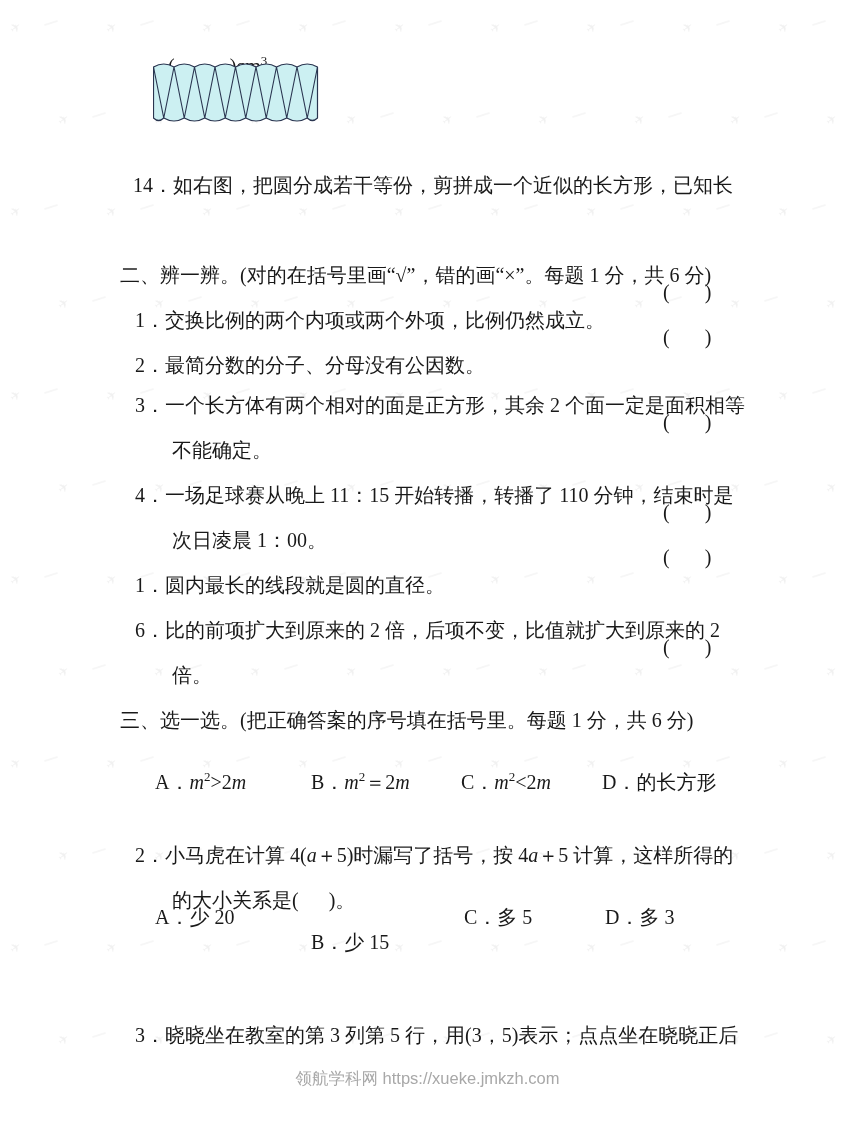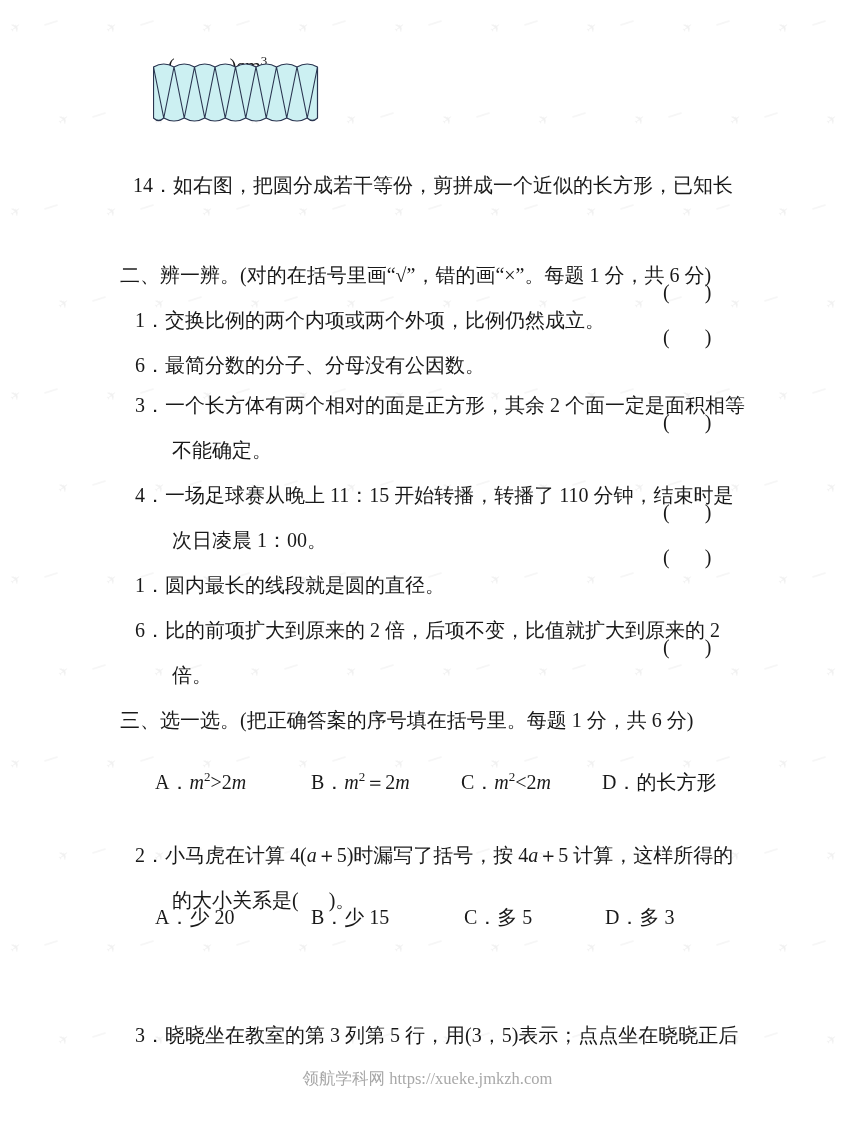--- a/index.html
+++ b/index.html
@@ -166,21 +166,21 @@
 
   <div class="line" style="top:233px;">
     <span class="txt" style="margin-left:100px;">二、辨一辨。(对的在括号里画“√”，错的画“×”。每题 1 分，共 6 分)</span>
   </div>
 
   <div class="line" style="top:278px;">
     <span class="txt" style="margin-left:115px;">1．交换比例的两个内项或两个外项，比例仍然成立。</span>
     <span class="bk">(       )</span>
   </div>
   <div class="line" style="top:323px;">
-    <span class="txt" style="margin-left:115px;">6．最简分数的分子、分母没有公因数。</span>
+    <span class="txt" style="margin-left:115px;">2．最简分数的分子、分母没有公因数。</span>
     <span class="bk">(       )</span>
   </div>
   <div class="line" style="top:363px;">
     <span class="txt" style="margin-left:115px;">3．一个长方体有两个相对的面是正方形，其余 2 个面一定是面积相等</span>
   </div>
   <div class="line" style="top:408px;">
     <span class="txt" style="margin-left:152px;">不能确定。</span>
     <span class="bk">(       )</span>
   </div>
   <div class="line" style="top:453px;">
@@ -214,26 +214,26 @@
   </div>
 
   <div class="line" style="top:813px;">
     <span class="txt" style="margin-left:115px;">2．小马虎在计算 4(<i>a</i>＋5)时漏写了括号，按 4<i>a</i>＋5 计算，这样所得的</span>
   </div>
   <div class="line" style="top:858px;">
     <span class="txt" style="margin-left:152px;">的大小关系是(      )。</span>
   </div>
   <div class="line" style="top:903px;">
     <span class="opt" style="left:155px;">A．少 20</span>
-    <span class="opt" style="left:311px;">B．少 15</span>
+    <span class="opt" style="left:311px;margin-top:25px;">B．少 15</span>
     <span class="opt" style="left:464px;">C．多 5</span>
     <span class="opt" style="left:605px;">D．多 3</span>
   </div>
 
   <div class="line" style="top:993px;">
     <span class="txt" style="margin-left:115px;">3．晓晓坐在教室的第 3 列第 5 行，用(3，5)表示；点点坐在晓晓正后</span>
   </div>
 
-  <div class="footer" style="top: 1068px; color: rgb(168, 168, 168); font-family: Liberation Serif, serif;">
+  <div class="footer" style="top: 1068px; color: rgb(168, 168, 168);">
     <span>领航学科网 https://xueke.jmkzh.com</span>
   </div>
 
 </div>
 
 </body></html>

